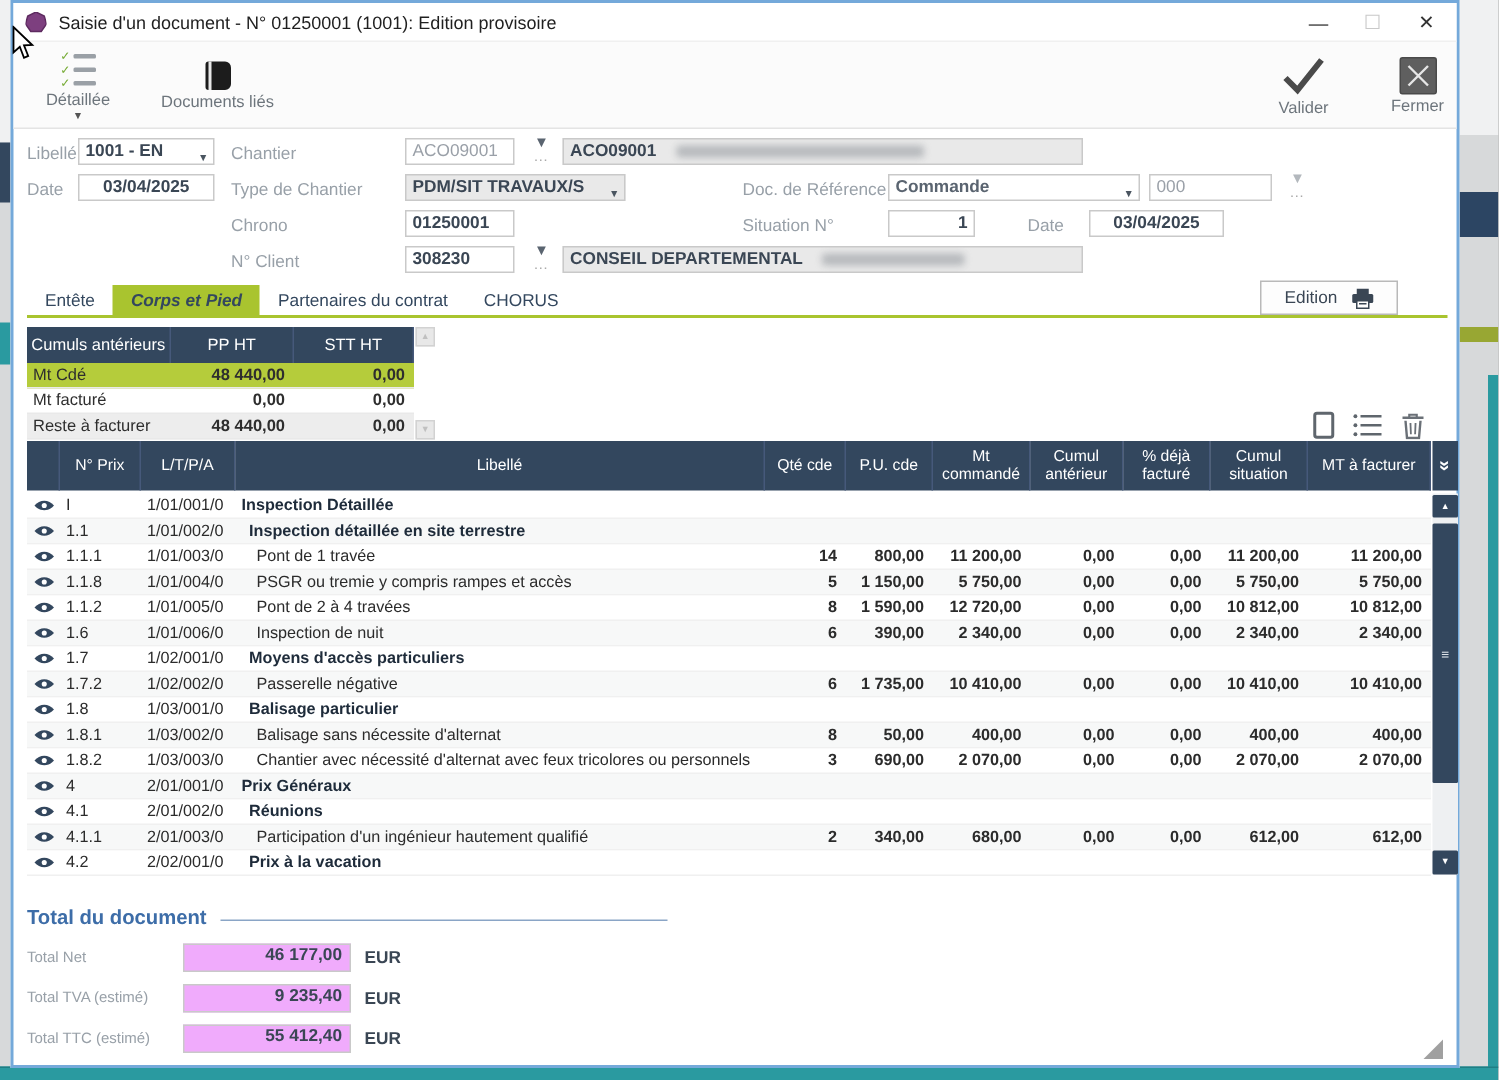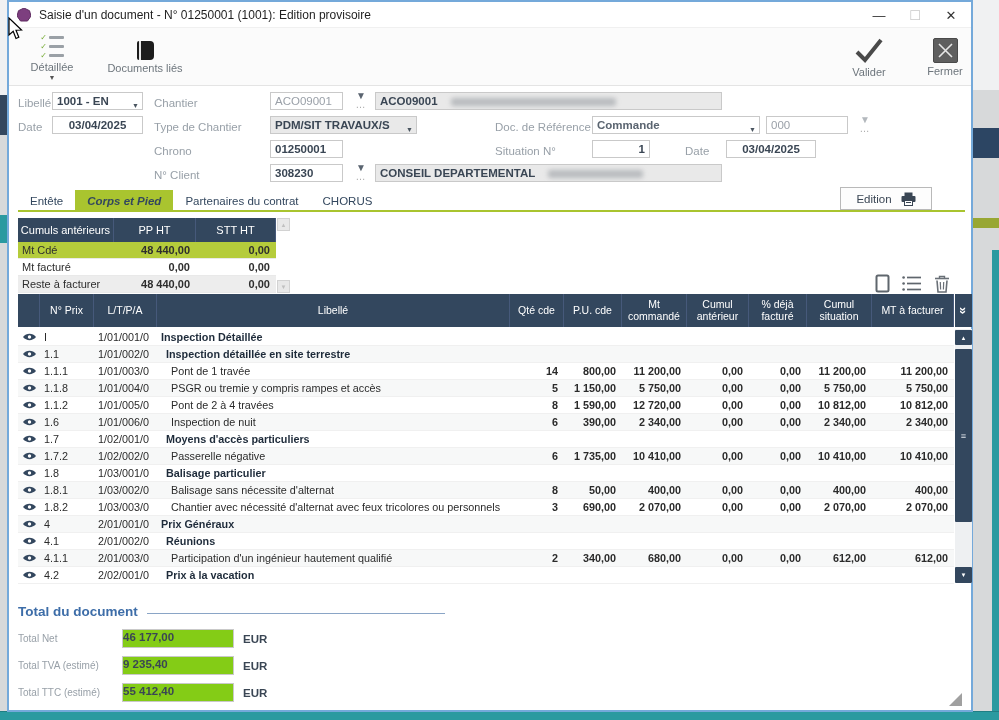--- a/index.html
+++ b/index.html
@@ -122,22 +122,22 @@
   .sb-thumb{position:absolute;left:937px;top:55px;width:17px;height:173px;background:var(--navy);
             border-radius:1px;display:flex;align-items:center;justify-content:center;color:#dfe4ea;
             font-size:9px;letter-spacing:0;cursor:grab;}
 
   
   .totals-title{position:absolute;left:9px;top:602px;font-size:13.5px;font-weight:600;color:#3d6da8;}
   .totals-line{position:absolute;left:138px;top:611px;width:298px;height:1px;background:#8aa5c6;}
   .totals-rows{position:absolute;left:9px;top:623px;}
   .trow{display:flex;align-items:center;height:27px;}
   .trow .t-lbl{width:104px;font-size:10px;color:var(--lbl);}
-  .t-field{width:112px;height:19px;background:#84cc16;border:1px solid var(--border);
-           font-size:11.5px;font-weight:bold;color:var(--val);
+  .t-field{width:112px;height:19px;background:#f0abfc;border:1px solid var(--border);
+           font-size:11.5px;font-weight:bold;color:var(--val);text-align:right;
            padding:1px 5px 0 0;}
   .t-eur{margin-left:9px;font-size:11.5px;font-weight:bold;color:var(--val);}
 
   .resize-grip{position:absolute;right:9px;bottom:4px;width:0;height:0;
                border-left:13px solid transparent;border-bottom:13px solid #a0a0a0;}
 
   .cursor{position:absolute;left:8px;top:17px;z-index:50;pointer-events:none;}
 </style>
 </head>
 <body>

